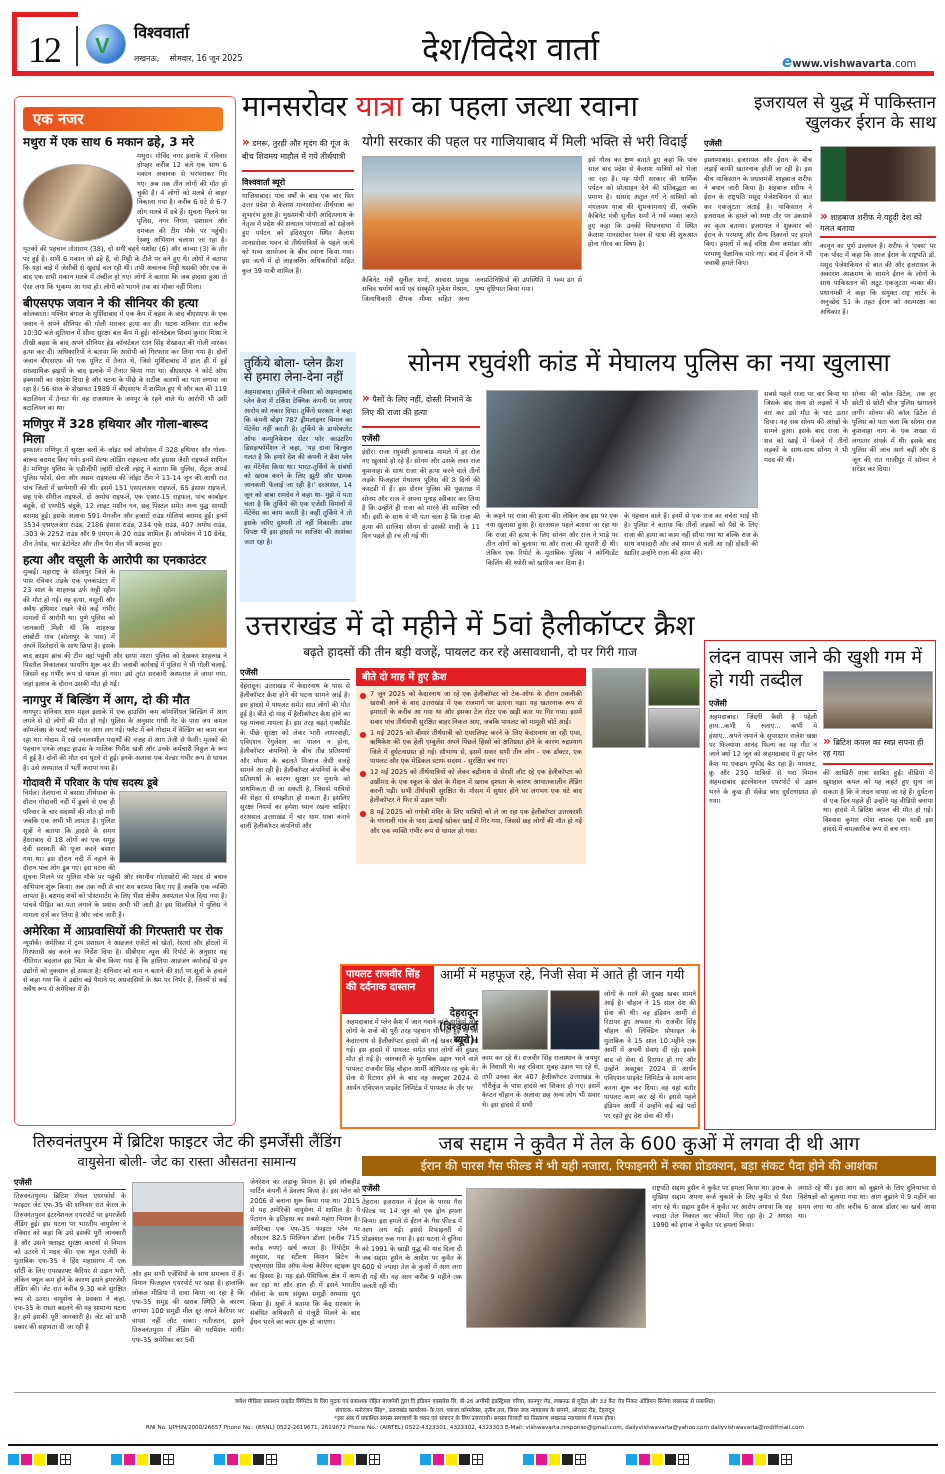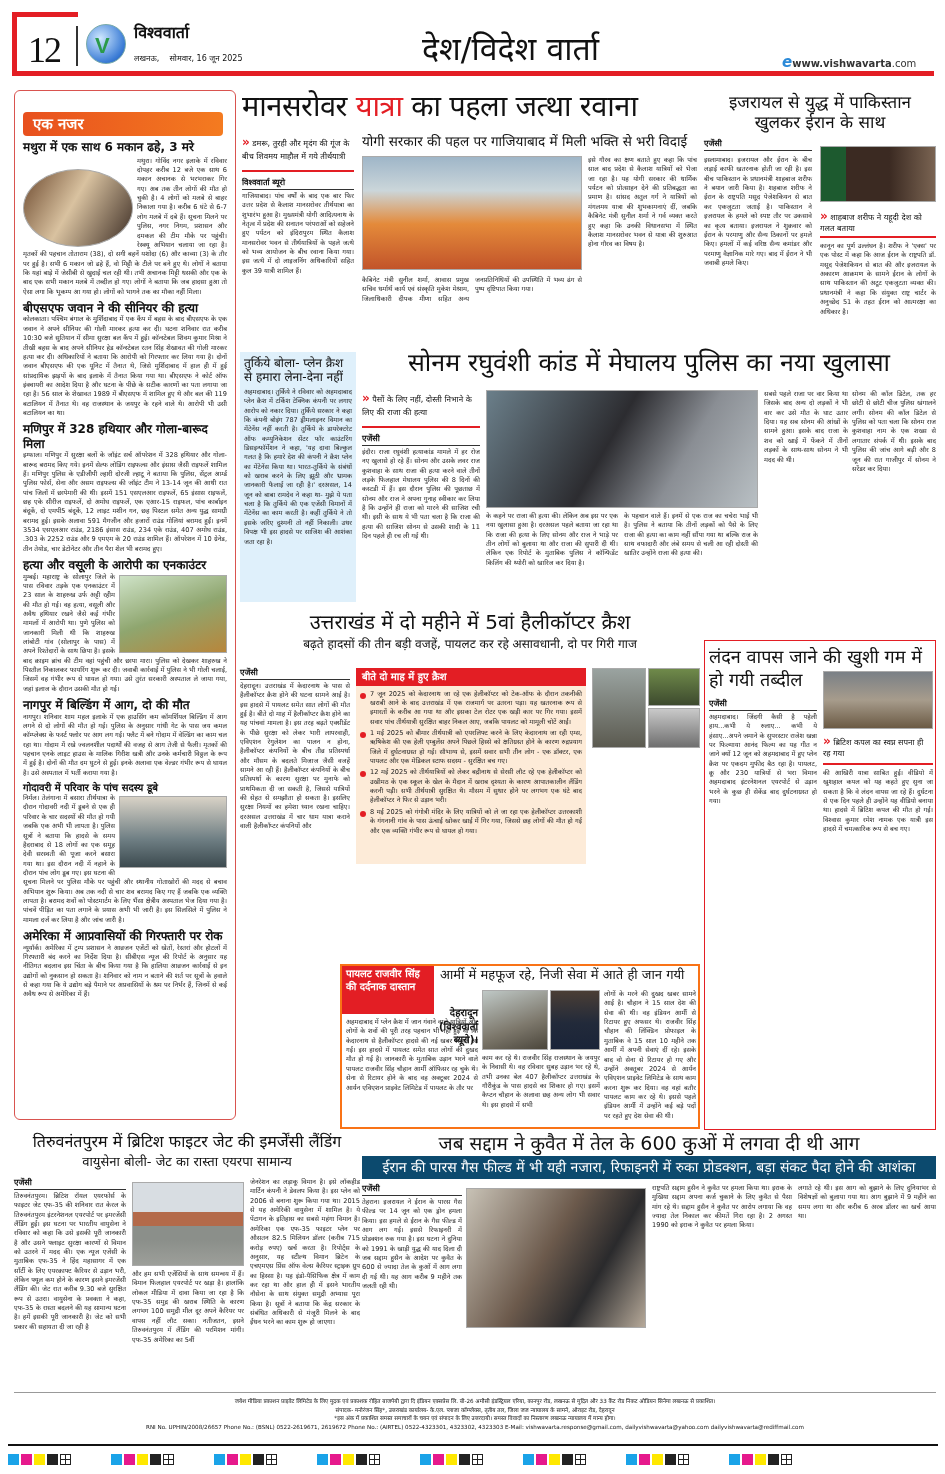--- a/index.html
+++ b/index.html
@@ -42,21 +42,21 @@
   <div class="mh-sep"></div>
   <div class="logo">
       <span>V</span>
     </div>
   <div class="brand">विश्ववार्ता</div>
   <div class="dateline"><span>लखनऊ,</span>&nbsp;&nbsp;&nbsp;&nbsp;<span>सोमवार, 16 जून 2025</span></div>
   <div class="section">देश/विदेश वार्ता</div>
   <div class="site"><span style="color:#2b8ad8;font-size:15px;font-style:italic">e</span><span>www.vishwavarta</span><span style="font-weight:normal">.com</span></div>
 </div>
 
-<div class="abs box" style="left:14px;top:90px;width:222px;height:1030px;padding:17px 8px">
+<div class="abs box" style="left:14px;top:96px;width:222px;height:1030px;padding:6px 8px">
   <div class="redtag" style="margin:4px 0 4px;width:200px">एक नजर</div>
   <div class="hd">मथुरा में एक साथ 6 मकान ढहे, 3 मरे</div>
   <div class="photo" style="float:left;width:110px;height:78px;border-radius:50%;margin:14px 4px 2px 0;background:linear-gradient(120deg,#6d4a2f,#d9c2a0 45%,#3b2c24)"></div>
   <div class="txt" style="margin-top:2px">मथुरा। गोविंद नगर इलाके में रविवार दोपहर करीब 12 बजे एक साथ 6 मकान अचानक से भरभराकर गिर गए। अब तक तीन लोगों की मौत हो चुकी है। 4 लोगों को मलबे से बाहर निकाला गया है। करीब 6 घंटे से 6-7 लोग मलबे में दबे हैं। सूचना मिलने पर पुलिस, नगर निगम, प्रशासन और दमकल की टीम मौके पर पहुंची। रेस्क्यू अभियान चलाया जा रहा है। मृतकों की पहचान तोताराम (38), दो सगी बहनें यशोदा (6) और काव्या (3) के तौर पर हुई है। सभी 6 मकान जो ढहे हैं, वो मिट्टी के टीले पर बने हुए थे। लोगों ने बताया कि यहां बाड़े में जेसीबी से खुदाई चल रही थी। तभी अचानक मिट्टी धसकी और एक के बाद एक सभी मकान मलबे में तब्दील हो गए। लोगों ने बताया कि जब हादसा हुआ तो ऐसा लगा कि भूकम्प आ गया हो। लोगों को भागने तक का मौका नहीं मिला।</div>
   <div class="hd" style="margin-top:4px;clear:both">बीएसएफ जवान ने की सीनियर की हत्या</div>
   <div class="txt">कोलकाता। पश्चिम बंगाल के मुर्शिदाबाद में एक कैंप में बहस के बाद बीएसएफ के एक जवान ने अपने सीनियर की गोली मारकर हत्या कर दी। घटना शनिवार रात करीब 10:30 बजे सुतियान में सीमा सुरक्षा बल कैंप में हुई। कॉन्स्टेबल शिवम कुमार मिश्रा ने तीखी बहस के बाद अपने सीनियर हेड कॉन्स्टेबल रतन सिंह शेखावत की गोली मारकर हत्या कर दी। अधिकारियों ने बताया कि आरोपी को गिरफ्तार कर लिया गया है। दोनों जवान बीएसएफ की एक यूनिट में तैनात थे, जिसे मुर्शिदाबाद में हाल ही में हुई सांप्रदायिक झड़पों के बाद इलाके में तैनात किया गया था। बीएसएफ ने कोर्ट ऑफ इंक्वायरी का आदेश दिया है और घटना के पीछे के सटीक कारणों का पता लगाया जा रहा है। 56 साल के शेखावत 1989 में बीएसएफ में शामिल हुए थे और बल की 119 बटालियन में तैनात थे। वह राजस्थान के जयपुर के रहने वाले थे। आरोपी भी उसी बटालियन का था।</div>
   <div class="hd" style="margin-top:4px">मणिपुर में 328 हथियार और गोला-बारूद मिला</div>
   <div class="txt">इम्फाल। मणिपुर में सुरक्षा बलों के जॉइंट सर्च ऑपरेशन में 328 हथियार और गोला-बारूद बरामद किए गये। इनमें सेल्फ लोडिंग राइफल्स और इंसास जैसी राइफलें शामिल हैं। मणिपुर पुलिस के एडीजीपी ल्हारी दोरजी ल्हाटू ने बताया कि पुलिस, सेंट्रल आर्म्ड पुलिस फोर्स, सेना और असम राइफल्स की जॉइंट टीम ने 13-14 जून की आधी रात पांच जिलों में छापेमारी की थी। इसमें 151 एसएलआर राइफलें, 65 इंसास राइफलें, छह एके सीरीज राइफलें, दो अमोघ राइफलें, एक एआर-15 राइफल, पांच कार्बाइन बंदूकें, दो एमपी5 बंदूकें, 12 लाइट मशीन गन, छह पिस्टल समेत अन्य युद्ध सामग्री बरामद हुई। इसके अलावा 591 मैगजीन और हजारों राउंड गोलियां बरामद हुईं। इनमें 3534 एसएलआर राउंड, 2186 इंसास राउंड, 234 एके राउंड, 407 अमोघ राउंड, .303 के 2252 राउंड और 9 एमएम के 20 राउंड शामिल हैं। ऑपरेशन में 10 ग्रेनेड, तीन तेयोड, चार डेटोनेटर और तीन पैरा शेल भी बरामद हुए।</div>
   <div class="hd" style="margin-top:4px">हत्या और वसूली के आरोपी का एनकाउंटर</div>
   <div class="photo" style="float:right;width:108px;height:78px;margin:2px 0 2px 4px;background:linear-gradient(160deg,#cfe3c8,#8fa66f 50%,#b8863b)"></div>
@@ -80,21 +80,21 @@
     <div style="font-weight:bold;font-size:8px;border-bottom:1px solid #333;margin-bottom:2px">विश्ववार्ता ब्यूरो</div>
     <div class="txt">गाजियाबाद। पांच वर्षों के बाद एक बार फिर उत्तर प्रदेश से कैलाश मानसरोवर तीर्थयात्रा का शुभारंभ हुआ है। मुख्यमंत्री योगी आदित्यनाथ के नेतृत्व में प्रदेश की सनातन परंपराओं को सहेजने हुए पर्यटन को इंदिरापुरम स्थित कैलाश मानसरोवर भवन से तीर्थयात्रियों के पहले जत्थे को भव्य आयोजन के बीच रवाना किया गया। इस जत्थे में दो लाइजनिंग अधिकारियों सहित कुल 39 यात्री शामिल हैं।</div>
   </div>
   <div class="col" style="left:120px;top:40px;width:335px;font-size:13.5px;white-space:nowrap">योगी सरकार की पहल पर गाजियाबाद में मिली भक्ति से भरी विदाई</div>
   <div class="col photo" style="left:120px;top:64px;width:220px;height:114px;background:linear-gradient(180deg,#9fb6c8 0%,#cbd6da 30%,#e48a3a 60%,#c2542a 100%)"></div>
   <div class="col txt" style="left:346px;top:64px;width:109px">इसे गौरव का क्षण बताते हुए कहा कि पांच साल बाद प्रदेश से कैलाश यात्रियों को भेजा जा रहा है। यह योगी सरकार की धार्मिक पर्यटन को प्रोत्साहन देने की प्रतिबद्धता का प्रमाण है। सांसद अतुल गर्ग ने यात्रियों को मंगलमय यात्रा की शुभकामनाएं दीं, जबकि कैबिनेट मंत्री सुनील शर्मा ने गर्व व्यक्त करते हुए कहा कि उनकी विधानसभा में स्थित कैलाश मानसरोवर भवन से यात्रा की शुरुआत होना गौरव का विषय है।</div>
   <div class="col txt" style="left:120px;top:184px;width:220px;column-count:2;column-gap:6px">कैबिनेट मंत्री सुनील शर्मा, आवास प्रमुख सचिव धर्मार्थ कार्य एवं संस्कृति मुकेश मेश्राम, जिलाधिकारी दीपक मीणा सहित अन्य जनप्रतिनिधियों की उपस्थिति में भव्य ढंग से पुष्प दृष्टिपात किया गया।</div>
 </div>
 
 <div class="abs" style="left:704px;top:92px;width:232px;height:255px">
-  <div class="hdbig" style="font-size:17px;white-space:normal;text-align:center;line-height:1.2">इजरायल से युद्ध में पाकिस्तान खुलकर ईरान के साथ</div>
+  <div class="hdbig" style="font-size:17px;white-space:normal;text-align:right;line-height:1.2">इजरायल से युद्ध में पाकिस्तान खुलकर ईरान के साथ</div>
   <div style="font-weight:bold;font-size:8px;border-bottom:1px solid #333;width:108px;margin-top:6px">एजेंसी</div>
   <div class="col txt" style="left:0;top:64px;width:108px">इस्लामाबाद। इजरायल और ईरान के बीच लड़ाई काफी खतरनाक होती जा रही है। इस बीच पाकिस्तान के प्रधानमंत्री शाहबाज शरीफ ने बयान जारी किया है। शहबाज शरीफ ने ईरान के राष्ट्रपति मसूद पेजेशकियन से बात कर एकजुटता जताई है। पाकिस्तान ने इजरायल के हमले को स्पष्ट तौर पर उकसावे का कृत्य बताया। इजरायल ने शुक्रवार को ईरान के परमाणु और सैन्य ठिकानों पर हमले किए। हमलों में कई वरिष्ठ सैन्य कमांडर और परमाणु वैज्ञानिक मारे गए। बाद में ईरान ने भी जवाबी हमले किए।</div>
   <div class="col photo" style="left:116px;top:54px;width:116px;height:56px;background:linear-gradient(90deg,#1d5a2f 0 22%,#3b2a22 22% 60%,#7a6452)"></div>
   <div class="col" style="left:116px;top:116px;width:116px;font-size:8px;line-height:1.35"><span class="chev">»</span> <span>शाहबाज शरीफ ने यहूदी देश को गलत बताया</span></div>
   <div class="col rule" style="left:116px;top:144px;width:116px"></div>
   <div class="col txt" style="left:116px;top:150px;width:116px">कानून का पूर्ण उल्लंघन है। शरीफ ने 'एक्स' पर एक पोस्ट में कहा कि आज ईरान के राष्ट्रपति डॉ. मसूद पेजेशकियन से बात की और इजरायल के अकारण आक्रमण के सामने ईरान के लोगों के साथ पाकिस्तान की अटूट एकजुटता व्यक्त की। प्रधानमंत्री ने कहा कि संयुक्त राष्ट्र चार्टर के अनुच्छेद 51 के तहत ईरान को आत्मरक्षा का अधिकार है।</div>
 </div>
 
 <div class="abs bluebox" style="left:240px;top:352px;width:116px;height:250px;padding:4px">
   <div class="hd" style="font-size:12px;font-weight:normal">तुर्किये बोला- प्लेन क्रैश से हमारा लेना-देना नहीं</div>
@@ -110,21 +110,21 @@
     <div class="txt">इंदौर। राजा रघुवंशी हत्याकांड मामले में हर रोज नए खुलासे हो रहे हैं। सोनम और उसके लवर राज कुशवाहा के साथ राजा की हत्या करने वाले तीनों लड़के फिलहाल मेघालय पुलिस की 8 दिनों की कस्टडी में हैं। इस दौरान पुलिस की पूछताछ में सोनम और राज ने अपना गुनाह स्वीकार कर लिया है कि उन्होंने ही राजा को मारने की साजिश रची थी। इसी के साथ ये भी पता चला है कि राजा की हत्या की साजिश सोनम से उसकी शादी के 11 दिन पहले ही रच ली गई थी।</div>
   </div>
   <div class="col photo" style="left:124px;top:40px;width:272px;height:118px;background:linear-gradient(120deg,#6b7f8a,#2c2c30 45%,#8a8e94 70%,#b9c0c4)"></div>
   <div class="col txt" style="left:124px;top:162px;width:132px">के कहने पर राजा की हत्या की। लेकिन अब इस पर एक नया खुलासा हुआ है। दरअसल पहले बताया जा रहा था कि राजा की हत्या के लिए सोनम और राज ने भाड़े पर तीन लोगों को बुलाया था और राजा की सुपारी दी थी। लेकिन एक रिपोर्ट के मुताबिक पुलिस ने कॉन्फिडेंट किलिंग की थ्योरी को खारिज कर दिया है।</div>
   <div class="col txt" style="left:262px;top:162px;width:134px">के पहचान वाले हैं। इनमें से एक राज का चचेरा भाई भी है। पुलिस ने बताया कि तीनों लड़कों को पैसे के लिए राजा की हत्या का काम नहीं सौंपा गया था बल्कि राज के साथ वफादारी और लंबे समय से चली आ रही दोस्ती की खातिर उन्होंने राजा की हत्या की।</div>
   <div class="col txt" style="left:402px;top:40px;width:84px">सबसे पहले राजा पर वार किया था जिसके बाद अन्य दो लड़कों ने भी वार कर उसे मौत के घाट उतार दिया। यह सब सोनम की आंखों के सामने हुआ। इसके बाद राजा के शव को खाई में फेंकने में तीनों लड़कों के साथ-साथ सोनम ने भी मदद की थी।</div>
   <div class="col txt" style="left:490px;top:40px;width:84px">सोनम की कॉल डिटेल, तक हर छोटी से छोटी चीज पुलिस खंगालने लगी। सोनम की कॉल डिटेल से पुलिस को पता चला कि सोनम राज कुशवाहा नाम के एक शख्स से लगातार संपर्क में थी। इसके बाद पुलिस की जांच आगे बढ़ी और 8 जून की रात गाजीपुर में सोनम ने सरेंडर कर दिया।</div>
 </div>
 
 <div class="abs" style="left:240px;top:612px;width:460px;height:355px">
-  <div class="hdbig" style="font-size:20px;text-align:center">उत्तराखंड में दो महीने में 5वां हैलीकॉप्टर क्रैश</div>
+  <div class="hdbig" style="font-size:28px;text-align:center">उत्तराखंड में दो महीने में 5वां हैलीकॉप्टर क्रैश</div>
   <div style="font-size:12px;text-align:center;margin-top:4px;white-space:nowrap">बढ़ते हादसों की तीन बड़ी वजहें, पायलट कर रहे असावधानी, दो पर गिरी गाज</div>
   <div class="col" style="left:0;top:56px;width:110px">
     <div style="font-weight:bold;font-size:8px;border-bottom:1px solid #333;margin-bottom:2px">एजेंसी</div>
     <div class="txt">देहरादून। उत्तराखंड में केदारनाथ के पास से हैलीकॉप्टर क्रैश होने की घटना सामने आई है। इस हादसे में पायलट समेत सात लोगों की मौत हुई है। बीते दो माह में हैलीकॉप्टर क्रैश होने का यह पांचवां मामला है। इस तरह बढ़ते एक्सीडेंट के पीछे सुरक्षा को लेकर भारी लापरवाही, एविएशन रेगुलेशन का पालन न होना, हैलीकॉप्टर कंपनियों के बीच तीव्र प्रतिस्पर्धा और मौसम के बदलते मिजाज जैसी वजहें सामने आ रही हैं। हैलीकॉप्टर कंपनियों के बीच प्रतिस्पर्धा के कारण सुरक्षा पर मुनाफे को प्राथमिकता दी जा सकती है, जिससे यात्रियों की सेहत से समझौता हो सकता है। इसलिए सुरक्षा नियमों का हमेशा ध्यान रखना चाहिए। दरअसल उत्तराखंड में चार धाम यात्रा कराने वाली हैलीकॉप्टर कंपनियों और</div>
   </div>
   <div class="col" style="left:116px;top:56px;width:230px;height:196px;background:#fdebd8">
     <div style="background:#e31e24;color:#fff;font-weight:bold;font-size:10px;padding:2px 6px">बीते दो माह में हुए क्रैश</div>
     <ul class="bullets txt" style="padding:4px 4px 0 2px">
       <li>7 जून 2025 को केदारनाथ जा रहे एक हेलीकॉप्टर को टेक-ऑफ के दौरान तकनीकी खराबी आने के बाद उत्तराखंड में एक राजमार्ग पर उतरना पड़ा। यह खतरनाक रूप से इमारतों के करीब आ गया था और इसका टेल रोटर एक खड़ी कार पर गिर गया। इसमें सवार पांच तीर्थयात्री सुरक्षित बाहर निकल आए, जबकि पायलट को मामूली चोटें आईं।</li>
       <li>1 मई 2025 को बीमार तीर्थयात्री को एयरलिफ्ट करने के लिए केदारनाथ जा रही एम्स, ऋषिकेश की एक हेली एम्बुलेंस अपने पिछले हिस्से को क्षतिग्रस्त होने के कारण रुद्रप्रयाग जिले में दुर्घटनाग्रस्त हो गई। सौभाग्य से, इसमें सवार सभी तीन लोग - एक डॉक्टर, एक पायलट और एक मेडिकल स्टाफ सदस्य - सुरक्षित बच गए।</li>
@@ -155,33 +155,33 @@
   <div class="col rule" style="left:118px;top:122px;width:110px"></div>
   <div class="col" style="left:4px;top:58px;width:108px">
     <div style="font-weight:bold;font-size:8px;border-bottom:1px solid #333;margin-bottom:2px">एजेंसी</div>
     <div class="txt">अहमदाबाद। जिंदगी कैसी है पहेली हाय...कभी ये रुलाए... कभी ये हंसाए...अपने जमाने के सुपरस्टार राजेश खन्ना पर फिल्माया आनंद फिल्म का यह गीत न जाने क्यों 12 जून को अहमदाबाद में हुए प्लेन क्रैश पर एकदम मुफीद बैठ रहा है। पायलट, क्रू और 230 यात्रियों से भरा विमान अहमदाबाद इंटरनेशनल एयरपोर्ट से उड़ान भरने के कुछ ही सेकेंड बाद दुर्घटनाग्रस्त हो गया।</div>
   </div>
   <div class="col txt" style="left:118px;top:128px;width:110px">की आखिरी यात्रा साबित हुई। वीडियो में खुशहाल कपल को यह कहते हुए सुना जा सकता है कि वे लंदन वापस जा रहे हैं। दुर्घटना से एक दिन पहले ही उन्होंने यह वीडियो बनाया था। हादसे में ब्रिटिश कपल की मौत हो गई। विश्वास कुमार रमेश नामक एक यात्री इस हादसे में चमत्कारिक रूप से बच गए।</div>
 </div>
 
 <div class="abs" style="left:14px;top:1134px;width:346px;height:250px">
   <div class="hdbig" style="font-size:16px;text-align:center">तिरुवनंतपुरम में ब्रिटिश फाइटर जेट की इमर्जेंसी लैंडिंग</div>
-  <div style="font-size:13px;text-align:center;margin-top:3px">वायुसेना बोली- जेट का रास्ता एयरपा सामान्य</div>
+  <div style="font-size:13px;text-align:center;margin-top:3px">वायुसेना बोली- जेट का रास्ता औसतना सामान्य</div>
   <div class="col" style="left:0;top:44px;width:112px">
     <div style="font-weight:bold;font-size:8px;border-bottom:1px solid #333;margin-bottom:2px">एजेंसी</div>
     <div class="txt">तिरुवनंतपुरम। ब्रिटिश रॉयल एयरफोर्स के फाइटर जेट एफ-35 की शनिवार रात केरल के तिरुवनंतपुरम इंटरनेशनल एयरपोर्ट पर इमरजेंसी लैंडिंग हुई। इस घटना पर भारतीय वायुसेना ने रविवार को कहा कि उसे इसकी पूरी जानकारी है और उसने फ्लाइट सुरक्षा कारणों से विमान को उतरने में मदद की। एक न्यूज एजेंसी के मुताबिक एफ-35 ने हिंद महासागर में एक साँर्टी के लिए एयरक्राफ्ट कैरियर से उड़ान भरी, लेकिन फ्यूल कम होने के कारण इसने इमरजेंसी लैंडिंग की। जेट रात करीब 9.30 बजे सुरक्षित रूप से उतरा। वायुसेना के प्रवक्ता ने कहा, एफ-35 के रास्ता बदलने की यह सामान्य घटना है। हमें इसकी पूरी जानकारी है। जेट को सभी प्रकार की सहायता दी जा रही है</div>
   </div>
   <div class="col photo" style="left:118px;top:48px;width:112px;height:84px;background:linear-gradient(180deg,#d8dde2 0 35%,#b46a4a 35% 52%,#8b8f8a 52% 70%,#9d9f9a)"></div>
   <div class="col txt" style="left:118px;top:136px;width:112px">और हम सभी एजेंसियों के साथ समन्वय में हैं। विमान फिलहाल एयरपोर्ट पर खड़ा है। हालांकि लोकल मीडिया में दावा किया जा रहा है कि एफ-35 समुद्र की खराब स्थिति के कारण लगभग 100 समुद्री मील दूर अपने कैरियर पर वापस नहीं लौट सका। नतीजतन, इसने तिरुवनंतपुरम में लैंडिंग की परमिशन मांगी। एफ-35 अमेरिका का 5वीं</div>
   <div class="col txt" style="left:236px;top:44px;width:110px">जेनरेशन का लड़ाकू विमान है। इसे लॉकहीड मार्टिन कंपनी ने डेवलप किया है। इस प्लेन को 2006 से बनाना शुरू किया गया था। 2015 से यह अमेरिकी वायुसेना में शामिल है। ये पेंटागन के इतिहास का सबसे महंगा विमान है। अमेरिका एक एफ-35 फाइटर प्लेन पर औसतन 82.5 मिलियन डॉलर (करीब 715 करोड़ रुपए) खर्च करता है। रिपोर्ट्स के अनुसार, यह स्टील्थ विमान ब्रिटेन के एचएमएस प्रिंस ऑफ वेल्स कैरियर स्ट्राइक ग्रुप का हिस्सा है। यह इंडो-पैसिफिक क्षेत्र में काम कर रहा था और हाल ही में इसने भारतीय नौसेना के साथ संयुक्त समुद्री अभ्यास पूरा किया है। सूत्रों ने बताया कि केंद्र सरकार के संबंधित अधिकारी से मंजूरी मिलने के बाद ईंधन भरने का काम शुरू हो जाएगा।</div>
 </div>
 
 <div class="abs" style="left:362px;top:1134px;width:574px;height:250px">
   <div class="hdbig" style="font-size:19px;text-align:center">जब सद्दाम ने कुवैत में तेल के 600 कुओं में लगवा दी थी आग</div>
-  <div style="background:#0c4a6e;color:#fff;font-size:14px;text-align:center;padding:2px 0;margin-top:3px;white-space:nowrap;overflow:hidden">ईरान की पारस गैस फील्ड में भी यही नजारा, रिफाइनरी में रुका प्रोडक्शन, बड़ा संकट पैदा होने की आशंका</div>
+  <div style="background:#a16207;color:#fff;font-size:12px;text-align:center;padding:2px 0;margin-top:3px;white-space:nowrap;overflow:hidden">ईरान की पारस गैस फील्ड में भी यही नजारा, रिफाइनरी में रुका प्रोडक्शन, बड़ा संकट पैदा होने की आशंका</div>
   <div class="col photo" style="left:104px;top:54px;width:180px;height:140px;background:linear-gradient(120deg,#c8c2b6,#6c5a4c 45%,#2a2a2c 70%,#b6a999)"></div>
   <div class="col" style="left:0;top:50px;width:100px">
     <div style="font-weight:bold;font-size:8px;border-bottom:1px solid #333;margin-bottom:2px">एजेंसी</div>
     <div class="txt">तेहरान। इजरायल ने ईरान के पारस गैस फील्ड पर 14 जून को एक ड्रोन हमला किया। इस हमले से ईरान के गैस फील्ड में आग लग गई। इससे रिफाइनरी में प्रोडक्शन रुक गया है। इस घटना ने दुनिया को 1991 के खाड़ी युद्ध की याद दिला दी जब सद्दाम हुसैन के आदेश पर कुवैत के 600 से ज्यादा तेल के कुओं में आग लगा दी गई थी। यह आग करीब 9 महीने तक जलती रही थी।</div>
   </div>
   <div class="col txt" style="left:290px;top:50px;width:140px">राष्ट्रपति सद्दाम हुसैन ने कुवैत पर हमला किया था। इराक के मुखिया सद्दाम अपना कर्ज चुकाने के लिए कुवैत से पैसा मांग रहे थे। सद्दाम हुसैन ने कुवैत पर आरोप लगाया कि वह ज्यादा तेल निकाल कर कीमतें गिरा रहा है। 2 अगस्त 1990 को इराक ने कुवैत पर हमला किया।</div>
   <div class="col txt" style="left:436px;top:50px;width:138px">लगाते रहे थी। इस आग को बुझाने के लिए दुनियाभर से विशेषज्ञों को बुलाया गया था। आग बुझाने में 9 महीने का समय लगा था और करीब 6 अरब डॉलर का खर्च आया था।</div>
 </div>
 
 <div class="abs" style="left:14px;top:1392px;width:922px;height:50px;border-top:1px solid #999;text-align:center;font-size:5.6px;line-height:1.55;padding-top:4px">

